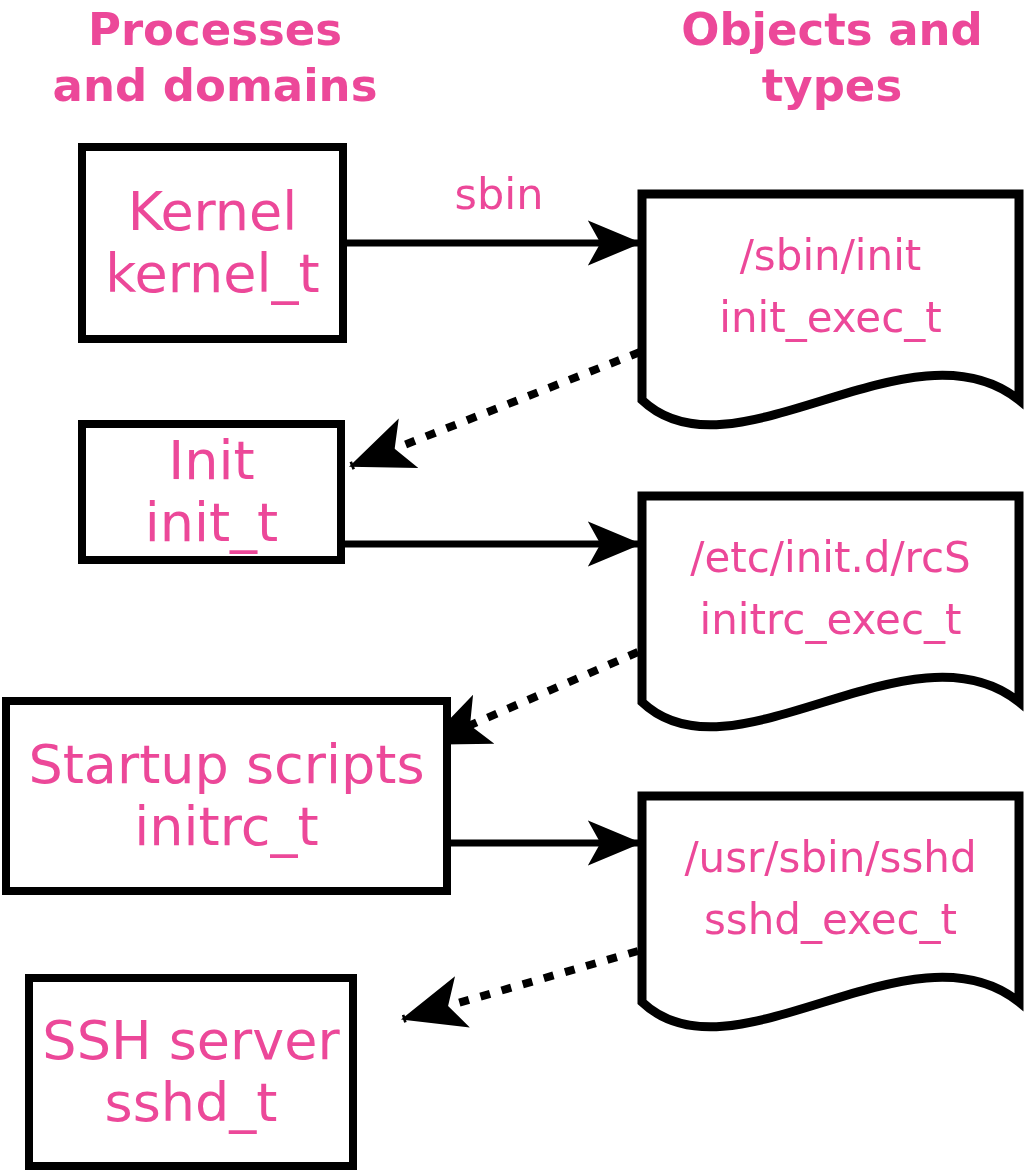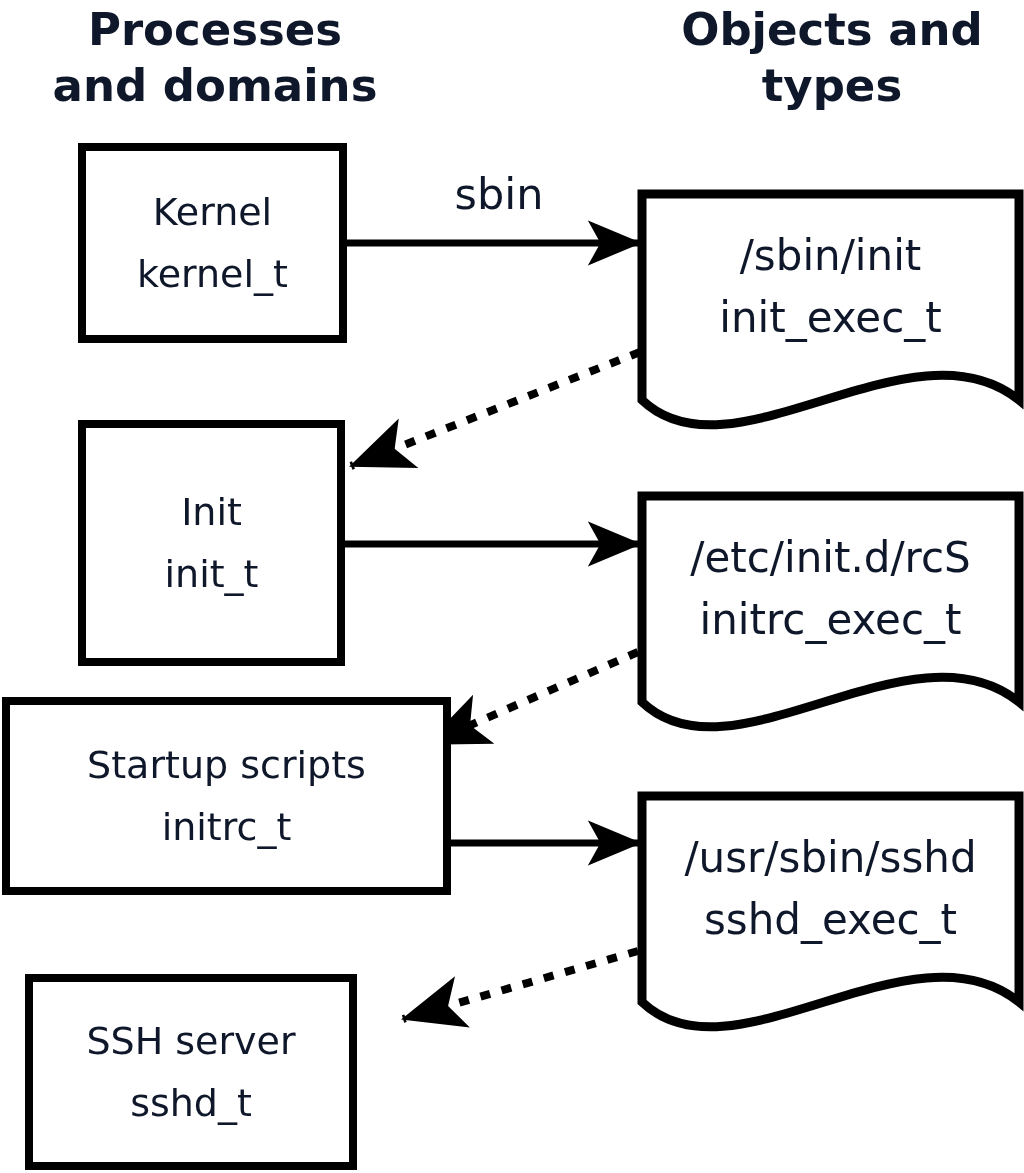--- a/index.html
+++ b/index.html
@@ -7,21 +7,21 @@
     padding: 0;
     background: #ffffff;
   }
   .canvas {
     position: relative;
     width: 1024px;
     height: 1173px;
     background: #ffffff;
     overflow: hidden;
     font-family: "DejaVu Sans", "Liberation Sans", sans-serif;
-    color: #0f172a;
+    color: #ec4899;
   }
   .diagram-svg {
     position: absolute;
     left: 0;
     top: 0;
   }
   .col-header {
     position: absolute;
     top: 2px;
     text-align: center;
@@ -35,26 +35,26 @@
   .process-box {
     position: absolute;
     box-sizing: border-box;
     border: 8px solid #000000;
     background: #ffffff;
     display: flex;
     flex-direction: column;
     align-items: center;
     justify-content: center;
     text-align: center;
-    font-size: 38px;
+    font-size: 54px;
     line-height: 62px;
     white-space: nowrap;
   }
   #box-kernel { left: 78px; top: 143px; width: 269px; height: 200px; }
-  #box-init   { left: 78px; top: 420px; width: 267px; height: 246px; }
+  #box-init   { left: 78px; top: 420px; width: 267px; height: 144px; }
   #box-initrc { left: 2px;  top: 697px; width: 449px; height: 198px; }
   #box-sshd   { left: 25px; top: 974px; width: 332px; height: 196px; }
   .doc-label {
     position: absolute;
     width: 377px;
     height: 178px;
     display: flex;
     flex-direction: column;
     align-items: center;
     justify-content: center;

